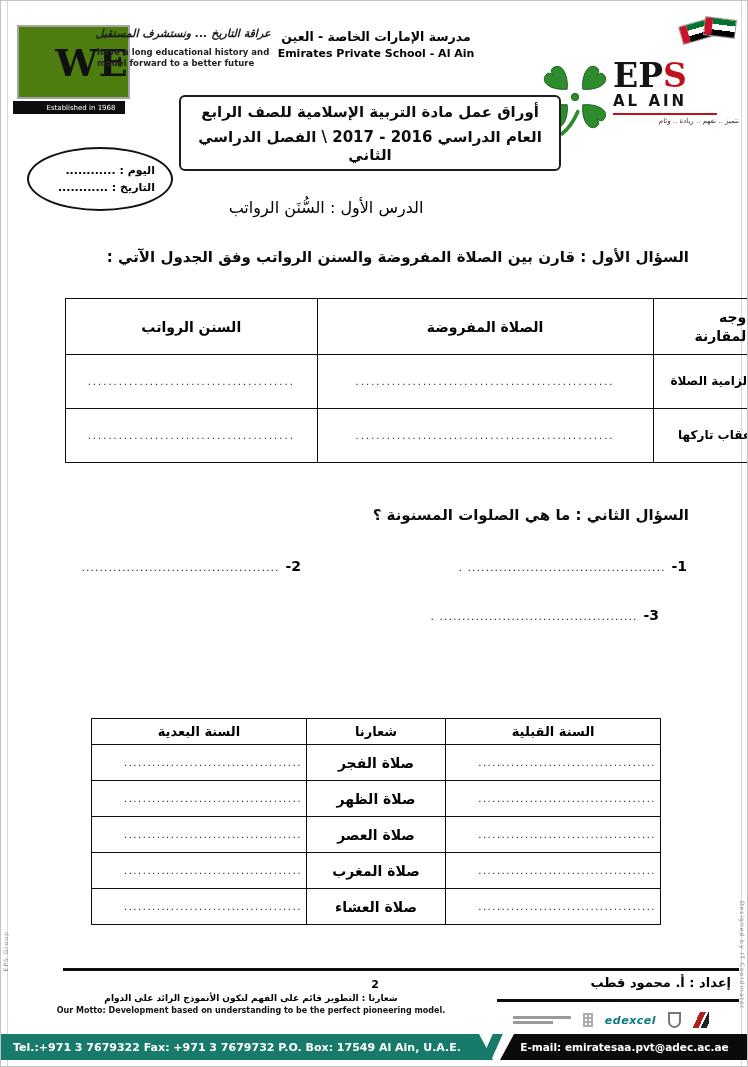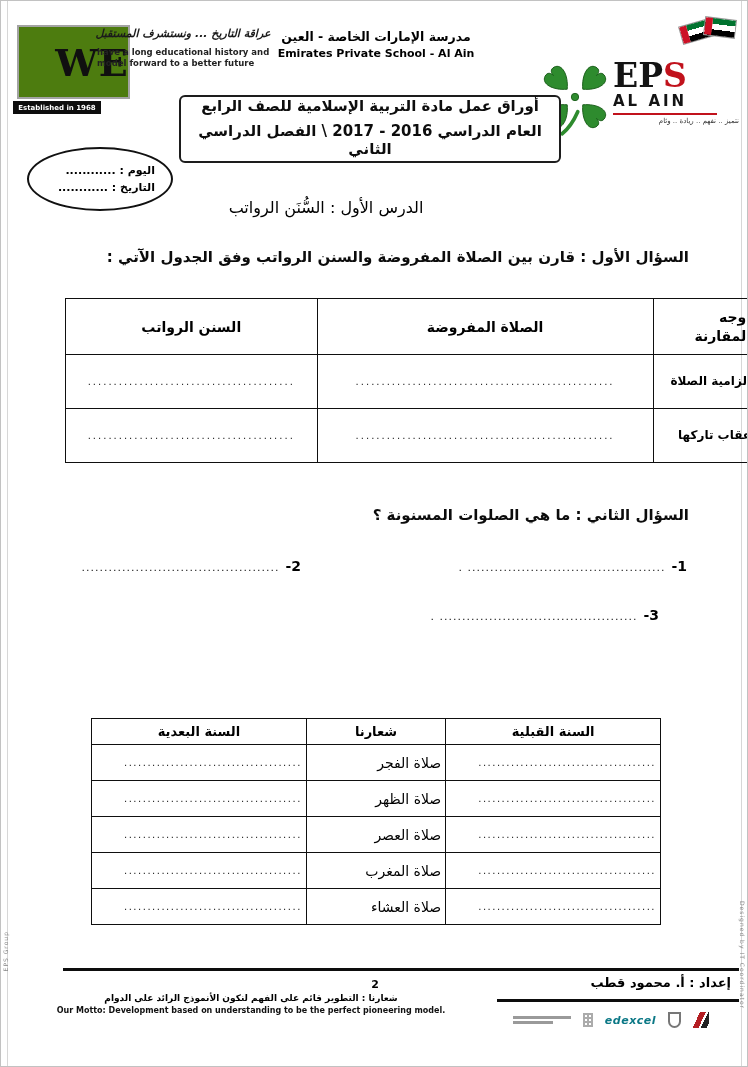--- a/index.html
+++ b/index.html
@@ -6,21 +6,21 @@
   .page{position:relative;width:748px;height:1067px;background:#fff;margin:0 auto;
         font-family:"DejaVu Sans",sans-serif;overflow:hidden;border:1px solid #c2c2c2;box-sizing:border-box;}
   .edge{position:absolute;top:0;bottom:0;width:1px;background:#d7d7d7;}
   .ar{direction:rtl;}
 
   
   .we-box{position:absolute;left:16px;top:24px;width:72px;height:70px;border:2px solid #a3a3a3;
           display:flex;align-items:center;justify-content:center;background:#4d7c0f;padding-left:37px;}
   .we-text{font-family:"DejaVu Serif",serif;font-size:38px;font-weight:bold;color:#101010;letter-spacing:1px;}
   .we-banner{position:absolute;left:12px;top:100px;width:88px;height:13px;background:#0d0d0d;color:#fff;
-             font-size:7px;font-weight:bold;display:flex;align-items:center;justify-content:center;white-space:nowrap;}
+             font-size:7px;font-weight:normal;display:flex;align-items:center;justify-content:center;white-space:nowrap;padding-left:24px;}
   .tagline-ar{position:absolute;left:94px;top:26px;width:176px;text-align:center;font-size:11px;font-weight:bold;
               font-style:italic;color:#1b1b1b;}
   .tagline-en{position:absolute;left:96px;top:46px;width:176px;font-size:8.5px;font-weight:bold;line-height:1.3;color:#222;}
   .school-ar{position:absolute;left:258px;top:28px;width:234px;text-align:center;font-size:12.5px;font-weight:bold;}
   .school-en{position:absolute;left:258px;top:46px;width:234px;text-align:center;font-size:11px;font-weight:bold;}
 
   .flags{position:absolute;right:6px;top:16px;width:60px;height:50px;}
   .flag{position:absolute;width:30px;height:17px;box-shadow:0 0 0 1px #999;}
   .flag-stripes{margin-left:7px;height:100%;background:linear-gradient(to bottom,#00732f 0 33%,#ffffff 33% 66%,#000 66% 100%);}
   .flag-red{position:absolute;left:0;top:0;width:7px;height:100%;background:#cc1126;}
@@ -28,22 +28,22 @@
   .flag2{left:24px;top:2px;transform:rotate(7deg);}
 
   .clover{position:absolute;left:528px;top:50px;width:92px;height:92px;}
   .eps-block{position:absolute;left:612px;top:58px;width:126px;}
   .eps-word{font-family:"DejaVu Serif",serif;font-size:33px;font-weight:bold;line-height:1;color:#141414;}
   .eps-red{color:#c1121c;}
   .eps-city{font-size:15px;font-weight:bold;letter-spacing:3px;color:#141414;}
   .eps-rule{width:104px;height:2px;background:#c1121c;margin:3px 0 2px 0;}
   .eps-motto{font-size:7px;font-weight:normal;color:#333;}
 
-  .title-box{position:absolute;left:178px;top:94px;width:382px;height:68px;border:2px solid #1d1d1d;border-radius:6px;
-             display:flex;flex-direction:column;justify-content:flex-start;gap:7px;text-align:center;
+  .title-box{position:absolute;left:178px;top:94px;width:382px;height:76px;border:2px solid #1d1d1d;border-radius:6px;
+             display:flex;flex-direction:column;justify-content:center;gap:7px;text-align:center;
              font-weight:bold;font-size:15px;color:#0d0d0d;box-sizing:border-box;background:#fff;}
 
   .date-oval{position:absolute;left:26px;top:146px;width:146px;height:64px;border:2px solid #111;border-radius:50%;
              display:flex;flex-direction:column;justify-content:center;gap:4px;padding-right:16px;box-sizing:border-box;
              font-size:11px;font-weight:bold;}
 
   .lesson-title{position:absolute;left:110px;top:197px;width:430px;text-align:center;font-size:16px;font-weight:normal;}
 
   .question{position:absolute;font-size:15px;font-weight:bold;color:#0c0c0c;white-space:nowrap;}
   .q1-q{right:58px;top:247px;}
@@ -55,21 +55,21 @@
   .table1{position:absolute;left:64px;top:297px;width:691px;direction:rtl;}
   .table1 th{font-size:14px;font-weight:bold;}
   .t1-head{height:56px;}
   .t1-row{height:54px;}
   .cell-label{font-size:12px;font-weight:bold;text-align:right;line-height:1.35;}
   .cell-dots{font-size:10px;letter-spacing:2px;color:#222;text-align:center;overflow:hidden;white-space:nowrap;}
 
   .table2{position:absolute;left:90px;top:717px;width:570px;direction:rtl;}
   .table2 th{font-size:13px;font-weight:bold;height:26px;}
   .t2-row{height:36px;}
-  .cell-prayer{font-size:14px;font-weight:normal;text-align:right;}
+  .cell-prayer{font-size:14px;font-weight:bold;text-align:center;}
   .t2-dots{font-size:10px;letter-spacing:1.5px;color:#222;text-align:right;overflow:hidden;white-space:nowrap;}
 
   .q2-item{position:absolute;display:flex;align-items:baseline;gap:6px;direction:ltr;}
   .q2-num{font-size:14px;font-weight:bold;}
   .q2-dots{font-size:11px;letter-spacing:1px;color:#222;white-space:nowrap;}
   .q2-i1{right:60px;top:557px;}
   .q2-i2{right:446px;top:557px;}
   .q2-i3{right:88px;top:606px;}
 
   .rule-main{position:absolute;left:62px;top:967px;width:676px;height:3px;background:#0d0d0d;}
@@ -260,16 +260,21 @@
     <div class="logo-uni">
         <i></i>
         <i></i>
       </div>
     <div class="logo-grid"></div>
     <div class="edexcel">edexcel</div>
     <div class="logo-shield"></div>
     <div class="logo-ribbon"></div>
   </div>
 
+  <div class="contact-bar">
+    <div class="bar-tel">Tel.:+971 3 7679322 Fax:  +971 3 7679732  P.O. Box: 17549 Al Ain, U.A.E.</div>
+    <div class="bar-sliver"></div>
+    <div class="bar-email">E-mail: emiratesaa.pvt@adec.ac.ae</div>
+  </div>
 
   <div class="margin-text margin-left-text">EPS Group</div>
   <div class="margin-text margin-right-text">Designed by IT Coordinator</div>
 </div>
 
 </body></html>

